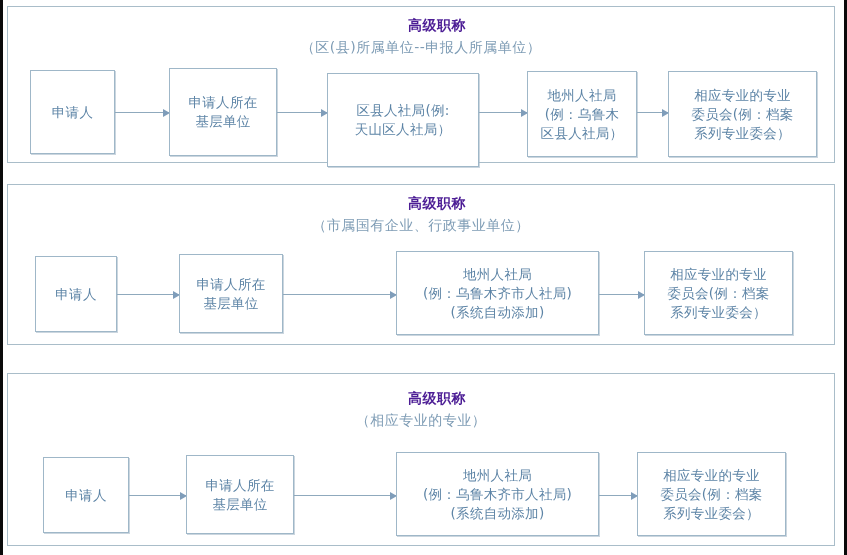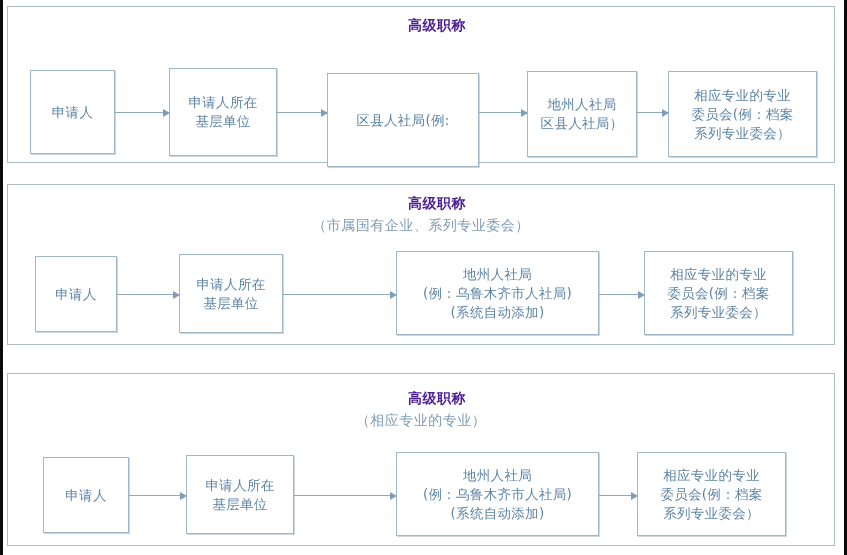--- a/index.html
+++ b/index.html
@@ -107,20 +107,21 @@
 </head>
 <body>
 
 <div id="canvas">
 
   <div class="edge-rule left"></div>
   <div class="edge-rule right"></div>
 
   <div class="panel panel-1">
     <div class="panel-title" style="top:8px;">高级职称</div>
+    <div class="panel-subtitle" style="top:30px;">（区(县)所属单位--申报人所属单位）</div>
 
     <div class="node" style="left:22px; top:63px; width:85px; height:84px;">
       <span class="lines">
         <span class="ln">申请人</span>
       </span>
     </div>
 
     <div class="arrow" style="left:107px; top:105px; width:54px;"></div>
 
     <div class="node" style="left:161px; top:61px; width:108px; height:88px;">
@@ -128,46 +129,48 @@
         <span class="ln">申请人所在</span>
         <span class="ln">基层单位</span>
       </span>
     </div>
 
     <div class="arrow" style="left:269px; top:105px; width:50px;"></div>
 
     <div class="node" style="left:319px; top:66px; width:152px; height:94px;">
       <span class="lines">
         <span class="ln">区县人社局(例:</span>
+        <span class="ln">天山区人社局）</span>
       </span>
     </div>
 
     <div class="arrow" style="left:471px; top:105px; width:48px;"></div>
 
     <div class="node" style="left:519px; top:64px; width:110px; height:86px;">
       <span class="lines">
         <span class="ln">地州人社局</span>
+        <span class="ln">(例：乌鲁木</span>
         <span class="ln">区县人社局）</span>
       </span>
     </div>
 
     <div class="arrow" style="left:629px; top:105px; width:31px;"></div>
 
     <div class="node" style="left:660px; top:64px; width:149px; height:86px;">
       <span class="lines">
         <span class="ln">相应专业的专业</span>
         <span class="ln">委员会(例：档案</span>
         <span class="ln">系列专业委会）</span>
       </span>
     </div>
   </div>
 
   <div class="panel panel-2">
     <div class="panel-title" style="top:8px;">高级职称</div>
-    <div class="panel-subtitle" style="top:30px;">（市属国有企业、系列专业委会）</div>
+    <div class="panel-subtitle" style="top:30px;">（市属国有企业、行政事业单位）</div>
 
     <div class="node" style="left:27px; top:71px; width:82px; height:76px;">
       <span class="lines">
         <span class="ln">申请人</span>
       </span>
     </div>
 
     <div class="arrow" style="left:109px; top:109px; width:62px;"></div>
 
     <div class="node" style="left:171px; top:69px; width:104px; height:79px;">

